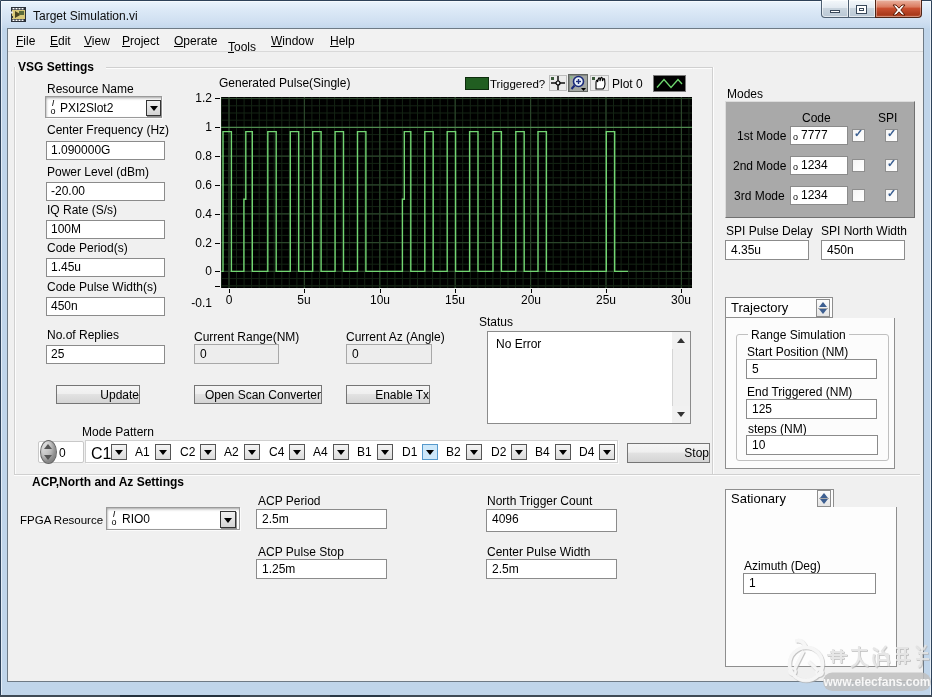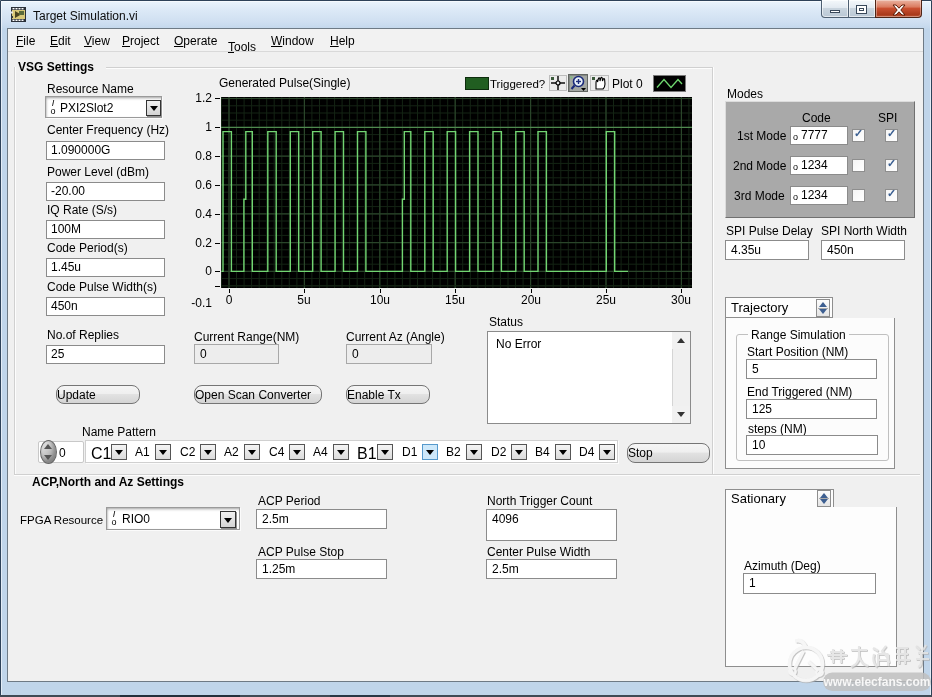--- a/index.html
+++ b/index.html
@@ -1,20 +1,20 @@
 <!DOCTYPE html>
 <html><head><meta charset="utf-8"><style>
 *{margin:0;padding:0;box-sizing:border-box}
 html,body{width:932px;height:697px;overflow:hidden}
 body{font-family:"Liberation Sans",sans-serif;font-size:12px;color:#000;position:relative;background:#c0d5ea}
 .abs{position:absolute}
 .lbl{font-size:12px;white-space:nowrap;color:#000}
 .blbl{font-size:12px;font-weight:bold;white-space:nowrap;color:#000}
 .fld{background:#fff;border:1px solid #8b8b8b;font-size:12px;line-height:17px;white-space:nowrap;overflow:hidden}
-.btn{background:linear-gradient(#f5f5f5,#efefef 45%,#e2e2e2 50%,#d4d4d4);border:1px solid #757575;border-radius:8px;text-align:left;font-size:12px;color:#000}
+.btn{background:linear-gradient(#f5f5f5,#efefef 45%,#e2e2e2 50%,#d4d4d4);border:1px solid #757575;border-radius:0;text-align:right;font-size:12px;color:#000}
 .ylab{width:34px;text-align:right;font-size:12px}
 .xlab{width:40px;text-align:center;font-size:12px}
 .cbtn{width:16px;height:16px;border:1px solid #555;display:flex;align-items:center;justify-content:center}
 .tri{width:0;height:0;border-left:4px solid transparent;border-right:4px solid transparent;border-top:5px solid #000;margin-top:1px}
 .cb{width:13px;height:13px;background:linear-gradient(135deg,#f4f4f4,#fff);border:1px solid #8e8e8e;position:absolute}
 .chk{position:absolute;left:1px;top:-3px;font-size:11px;font-weight:bold;color:#3b5f91}
 .etch{background:#d0d0d0;box-shadow:0 1px 0 #fdfdfd}
 .etchv{background:#d0d0d0;box-shadow:1px 0 0 #fdfdfd}
 .spin{width:14px;height:18px;border:1px solid #8e8e8e;background:linear-gradient(#fdfdfd,#e4e4e4)}
 .sut{width:0;height:0;border-left:4px solid transparent;border-right:4px solid transparent;border-bottom:5px solid #3d5f91;position:absolute;left:2px;top:2px}
@@ -266,32 +266,32 @@
 <div class="abs xlab" style="left:511px;top:293px">20u</div>
 <div class="abs" style="left:606px;top:289px;width:1px;height:4px;background:#000"></div>
 <div class="abs xlab" style="left:586px;top:293px">25u</div>
 <div class="abs" style="left:681px;top:289px;width:1px;height:4px;background:#000"></div>
 <div class="abs xlab" style="left:661px;top:293px">30u</div>
 
 <div class="abs lbl" style="left:194px;top:330px">Current Range(NM)</div>
 <div class="abs fld" style="left:194px;top:344px;width:85px;height:20px;line-height:18px;padding-left:5px;background:#ededed;border-color:#a8a8a8">0</div>
 <div class="abs lbl" style="left:346px;top:330px">Current Az (Angle)</div>
 <div class="abs fld" style="left:346px;top:344px;width:86px;height:20px;line-height:18px;padding-left:5px;background:#ededed;border-color:#a8a8a8">0</div>
-<div class="abs lbl" style="left:489px;top:315px">Status</div>
+<div class="abs lbl" style="left:479px;top:315px">Status</div>
 <div class="abs" style="left:487px;top:331px;width:204px;height:93px;background:#fff;border:1px solid #8b8b8b"></div>
 <div class="abs lbl" style="left:496px;top:337px">No Error</div>
 <div class="abs" style="left:672px;top:332px;width:18px;height:91px;background:#f0f0f0;border-left:1px solid #d5d5d5"></div>
 <div class="abs" style="left:672px;top:332px;width:18px;height:17px;background:#f1f1f1"></div>
 <div class="abs" style="left:677px;top:338px;width:0;height:0;border-left:4px solid transparent;border-right:4px solid transparent;border-bottom:5px solid #333"></div>
 <div class="abs" style="left:672px;top:406px;width:18px;height:17px;background:#f1f1f1"></div>
 <div class="abs" style="left:677px;top:412px;width:0;height:0;border-left:4px solid transparent;border-right:4px solid transparent;border-top:5px solid #333"></div>
 <div class="abs btn" style="left:194px;top:385px;width:128px;height:19px;line-height:18px">Open Scan Converter</div>
 <div class="abs btn" style="left:346px;top:385px;width:84px;height:19px;line-height:18px">Enable Tx</div>
 
-<div class="abs lbl" style="left:82px;top:425px">Name Pattern</div>
+<div class="abs lbl" style="left:82px;top:425px">Mode Pattern</div>
 <div class="abs" style="left:38px;top:441px;width:46px;height:22px;background:#fff;border:1px solid #c8c8c8;border-radius:2px"></div>
 <div class="abs" style="left:40px;top:440px;width:17px;height:24px;background:linear-gradient(125deg,#ededed,#9a9a9a);border:1px solid #666;border-radius:50%;box-shadow:inset -2px -3px 4px #828282"></div>
 <div class="abs" style="left:44px;top:444px;width:0;height:0;border-left:4px solid transparent;border-right:4px solid transparent;border-bottom:5px solid #555"></div>
 <div class="abs" style="left:44px;top:455px;width:0;height:0;border-left:4px solid transparent;border-right:4px solid transparent;border-top:5px solid #555"></div>
 <div class="abs lbl" style="left:59px;top:446px">0</div>
 <div class="abs" style="left:85px;top:440px;width:533px;height:23px;background:#fff;border:1px solid #d0d0d0;box-shadow:1px 1px 0 #fbfbfb"></div>
 <div class="abs" style="left:91px;top:445px;font-size:16px">C1</div>
 <div class="abs cbtn" style="left:111px;top:444px;background:linear-gradient(#f4f4f4,#dcdcdc);border-color:#555">
     <span class="tri"></span>
   </div>
@@ -308,21 +308,21 @@
     <span class="tri"></span>
   </div>
 <div class="abs" style="left:269px;top:445px;font-size:12px">C4</div>
 <div class="abs cbtn" style="left:289px;top:444px;background:linear-gradient(#f4f4f4,#dcdcdc);border-color:#555">
     <span class="tri"></span>
   </div>
 <div class="abs" style="left:313px;top:445px;font-size:12px">A4</div>
 <div class="abs cbtn" style="left:333px;top:444px;background:linear-gradient(#f4f4f4,#dcdcdc);border-color:#555">
     <span class="tri"></span>
   </div>
-<div class="abs" style="left:357px;top:445px;font-size:16px">B1</div>
+<div class="abs" style="left:357px;top:445px;font-size:12px">B1</div>
 <div class="abs cbtn" style="left:377px;top:444px;background:linear-gradient(#f4f4f4,#dcdcdc);border-color:#555">
     <span class="tri"></span>
   </div>
 <div class="abs" style="left:402px;top:445px;font-size:12px">D1</div>
 <div class="abs cbtn" style="left:422px;top:444px;background:#cde8fa;border-color:#5599cc">
     <span class="tri"></span>
   </div>
 <div class="abs" style="left:446px;top:445px;font-size:12px">B2</div>
 <div class="abs cbtn" style="left:466px;top:444px;background:linear-gradient(#f4f4f4,#dcdcdc);border-color:#555">
     <span class="tri"></span>
@@ -407,21 +407,21 @@
 <div class="abs" style="left:109px;top:510px;width:10px;height:16px;font-size:9px;line-height:8px;text-align:center"><i>I</i><br>o</div>
 <div class="abs lbl" style="left:122px;top:512px">RIO0</div>
 <div class="abs cbtn" style="left:220px;top:511px;width:16px;height:17px;background:linear-gradient(#f0f0f0,#d4d4d4);border:1px solid #333;box-shadow:1px 1px 0 #909090">
     <span class="tri"></span>
   </div>
 <div class="abs lbl" style="left:258px;top:494px">ACP Period</div>
 <div class="abs fld" style="left:256px;top:509px;width:131px;height:20px;line-height:18px;padding-left:5px">2.5m</div>
 <div class="abs lbl" style="left:258px;top:545px">ACP Pulse Stop</div>
 <div class="abs fld" style="left:256px;top:559px;width:131px;height:20px;line-height:18px;padding-left:5px">1.25m</div>
 <div class="abs lbl" style="left:487px;top:494px">North Trigger Count</div>
-<div class="abs fld" style="left:486px;top:509px;width:131px;height:32px;line-height:18px;padding-left:5px">4096</div>
+<div class="abs fld" style="left:486px;top:509px;width:131px;height:23px;line-height:18px;padding-left:5px">4096</div>
 <div class="abs lbl" style="left:487px;top:545px">Center Pulse Width</div>
 <div class="abs fld" style="left:486px;top:559px;width:131px;height:20px;line-height:18px;padding-left:5px">2.5m</div>
 
 <svg class="abs" style="left:778px;top:628px" width="154" height="69" viewBox="0 0 154 69" xmlns="http://www.w3.org/2000/svg">
 <defs>
       <filter id="ws" x="-30%" y="-30%" width="160%" height="160%">
         <feDropShadow dx="0.8" dy="0.8" stdDeviation="0.4" flood-color="#aeaeae" flood-opacity="0.9"></feDropShadow>
       </filter>
     </defs>
 <g opacity="0.95" filter="url(#ws)">

